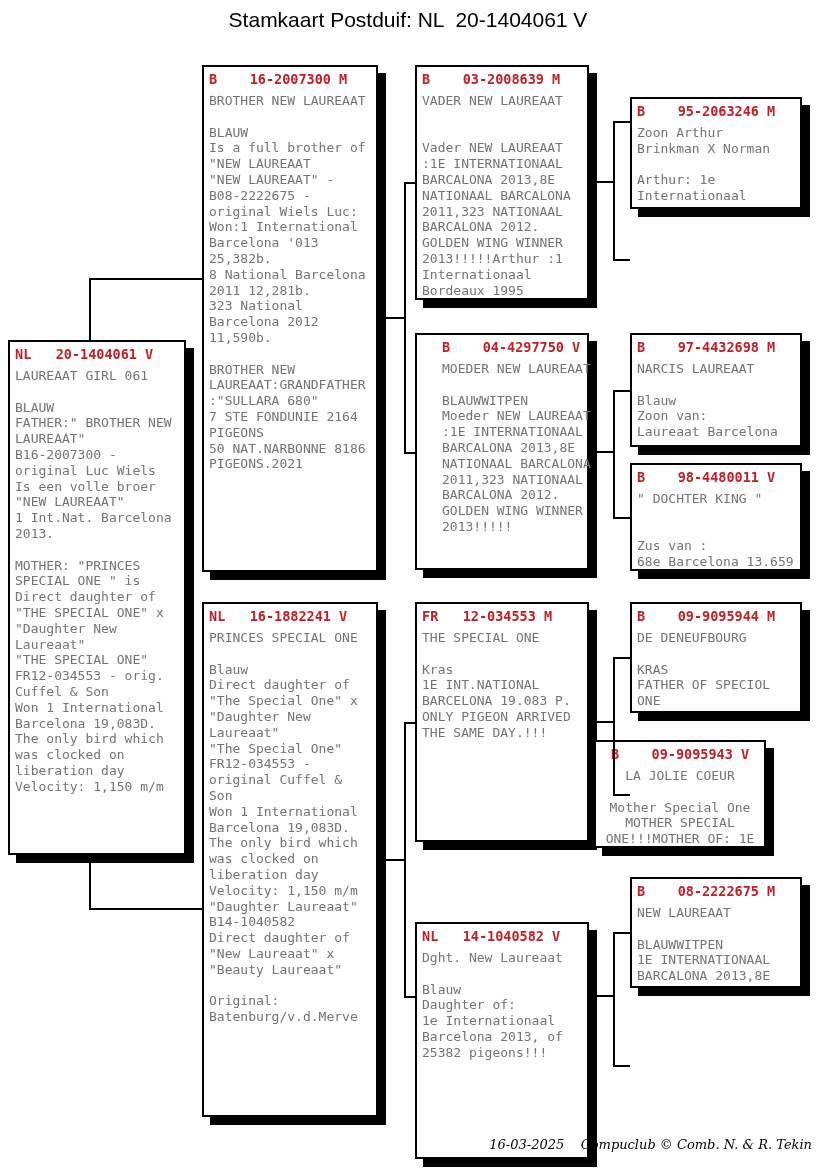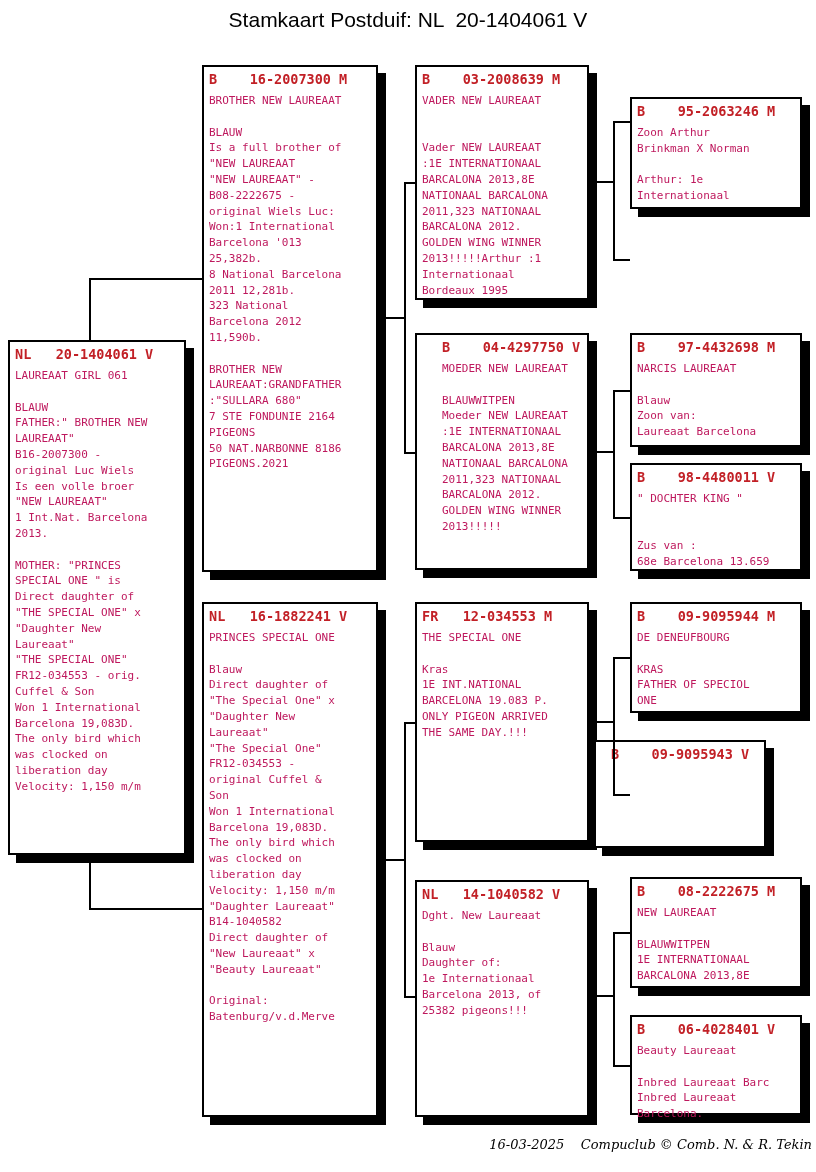--- a/index.html
+++ b/index.html
@@ -4,30 +4,30 @@
 <style>
   html,body{margin:0;padding:0;background:#fff;}
   #page{position:relative;width:816px;height:1172px;background:#fff;overflow:hidden;
         font-family:"DejaVu Sans Mono", monospace;}
   #title{position:absolute;top:8px;left:0;width:816px;text-align:center;
          font-family:"Liberation Sans", sans-serif;font-size:21px;color:#000;white-space:pre;}
   .box{position:absolute;box-sizing:border-box;background:#fff;border:2px solid #000;
        box-shadow:8px 8px 0 #000;padding:3px 5px;}
   .ring{color:var(--ring-red,#c22026);font-weight:bold;font-size:13.5px;white-space:pre;
         margin:1px 0 6px 0;}
-  .body{font-size:11px;line-height:15.8px;white-space:pre;color:#be185d;}
+  .body{font-size:13px;line-height:15.8px;white-space:pre;color:#737373;}
   .line{position:absolute;background:#000;}
   
   .b1{left:8px;top:340px;width:178px;height:515px;}
   .b2{left:202px;top:65px;width:176px;height:507px;}
   .b3{left:202px;top:602px;width:176px;height:515px;}
   .b4{left:415px;top:65px;width:174px;height:235px;}
   .b5{left:415px;top:333px;width:174px;height:237px;padding-left:25px;}
   .b6{left:415px;top:602px;width:174px;height:240px;}
-  .b7{left:415px;top:880px;width:174px;height:237px;}
+  .b7{left:415px;top:922px;width:174px;height:237px;}
   .b8{left:630px;top:65px;width:172px;height:112px;margin-top:32px;}
   .b9{left:630px;top:203px;width:172px;height:112px;}
   .b10{left:630px;top:333px;width:172px;height:114px;}
   .b11{left:630px;top:463px;width:172px;height:108px;}
   .b12{left:630px;top:602px;width:172px;height:111px;}
   .b13{left:594px;top:740px;width:172px;height:108px;text-align:center;}
   .b14{left:630px;top:877px;width:172px;height:111px;}
   .b15{left:630px;top:1015px;width:172px;height:100px;}
   
   .l1{left:89px;top:278px;width:2px;height:64px;}
@@ -237,36 +237,33 @@
   <div class="box b12">
     <div class="ring">B    09-9095944 M</div>
     <div class="body">DE DENEUFBOURG
 
 KRAS
 FATHER OF SPECIOL
 ONE</div>
   </div>
   <div class="box b13">
     <div class="ring">B    09-9095943 V</div>
+    <div class="body">LA JOLIE COEUR
+
+Mother Special One
+MOTHER SPECIAL
+ONE!!!MOTHER OF: 1E</div>
   </div>
   <div class="box b14">
     <div class="ring">B    08-2222675 M</div>
     <div class="body">NEW LAUREAAT
 
 BLAUWWITPEN
 1E INTERNATIONAAL
 BARCALONA 2013,8E</div>
-  </div>
-  <div class="box b15">
-    <div class="ring">B    06-4028401 V</div>
-    <div class="body">Beauty Laureaat
-
-Inbred Laureaat Barc
-Inbred Laureaat
-Barcelona.</div>
   </div>
 
   <div class="line l1"></div>
   <div class="line l2"></div>
   <div class="line l3"></div>
   <div class="line l4"></div>
   <div class="line l5"></div>
   <div class="line l6"></div>
   <div class="line l7"></div>
   <div class="line l8"></div>

